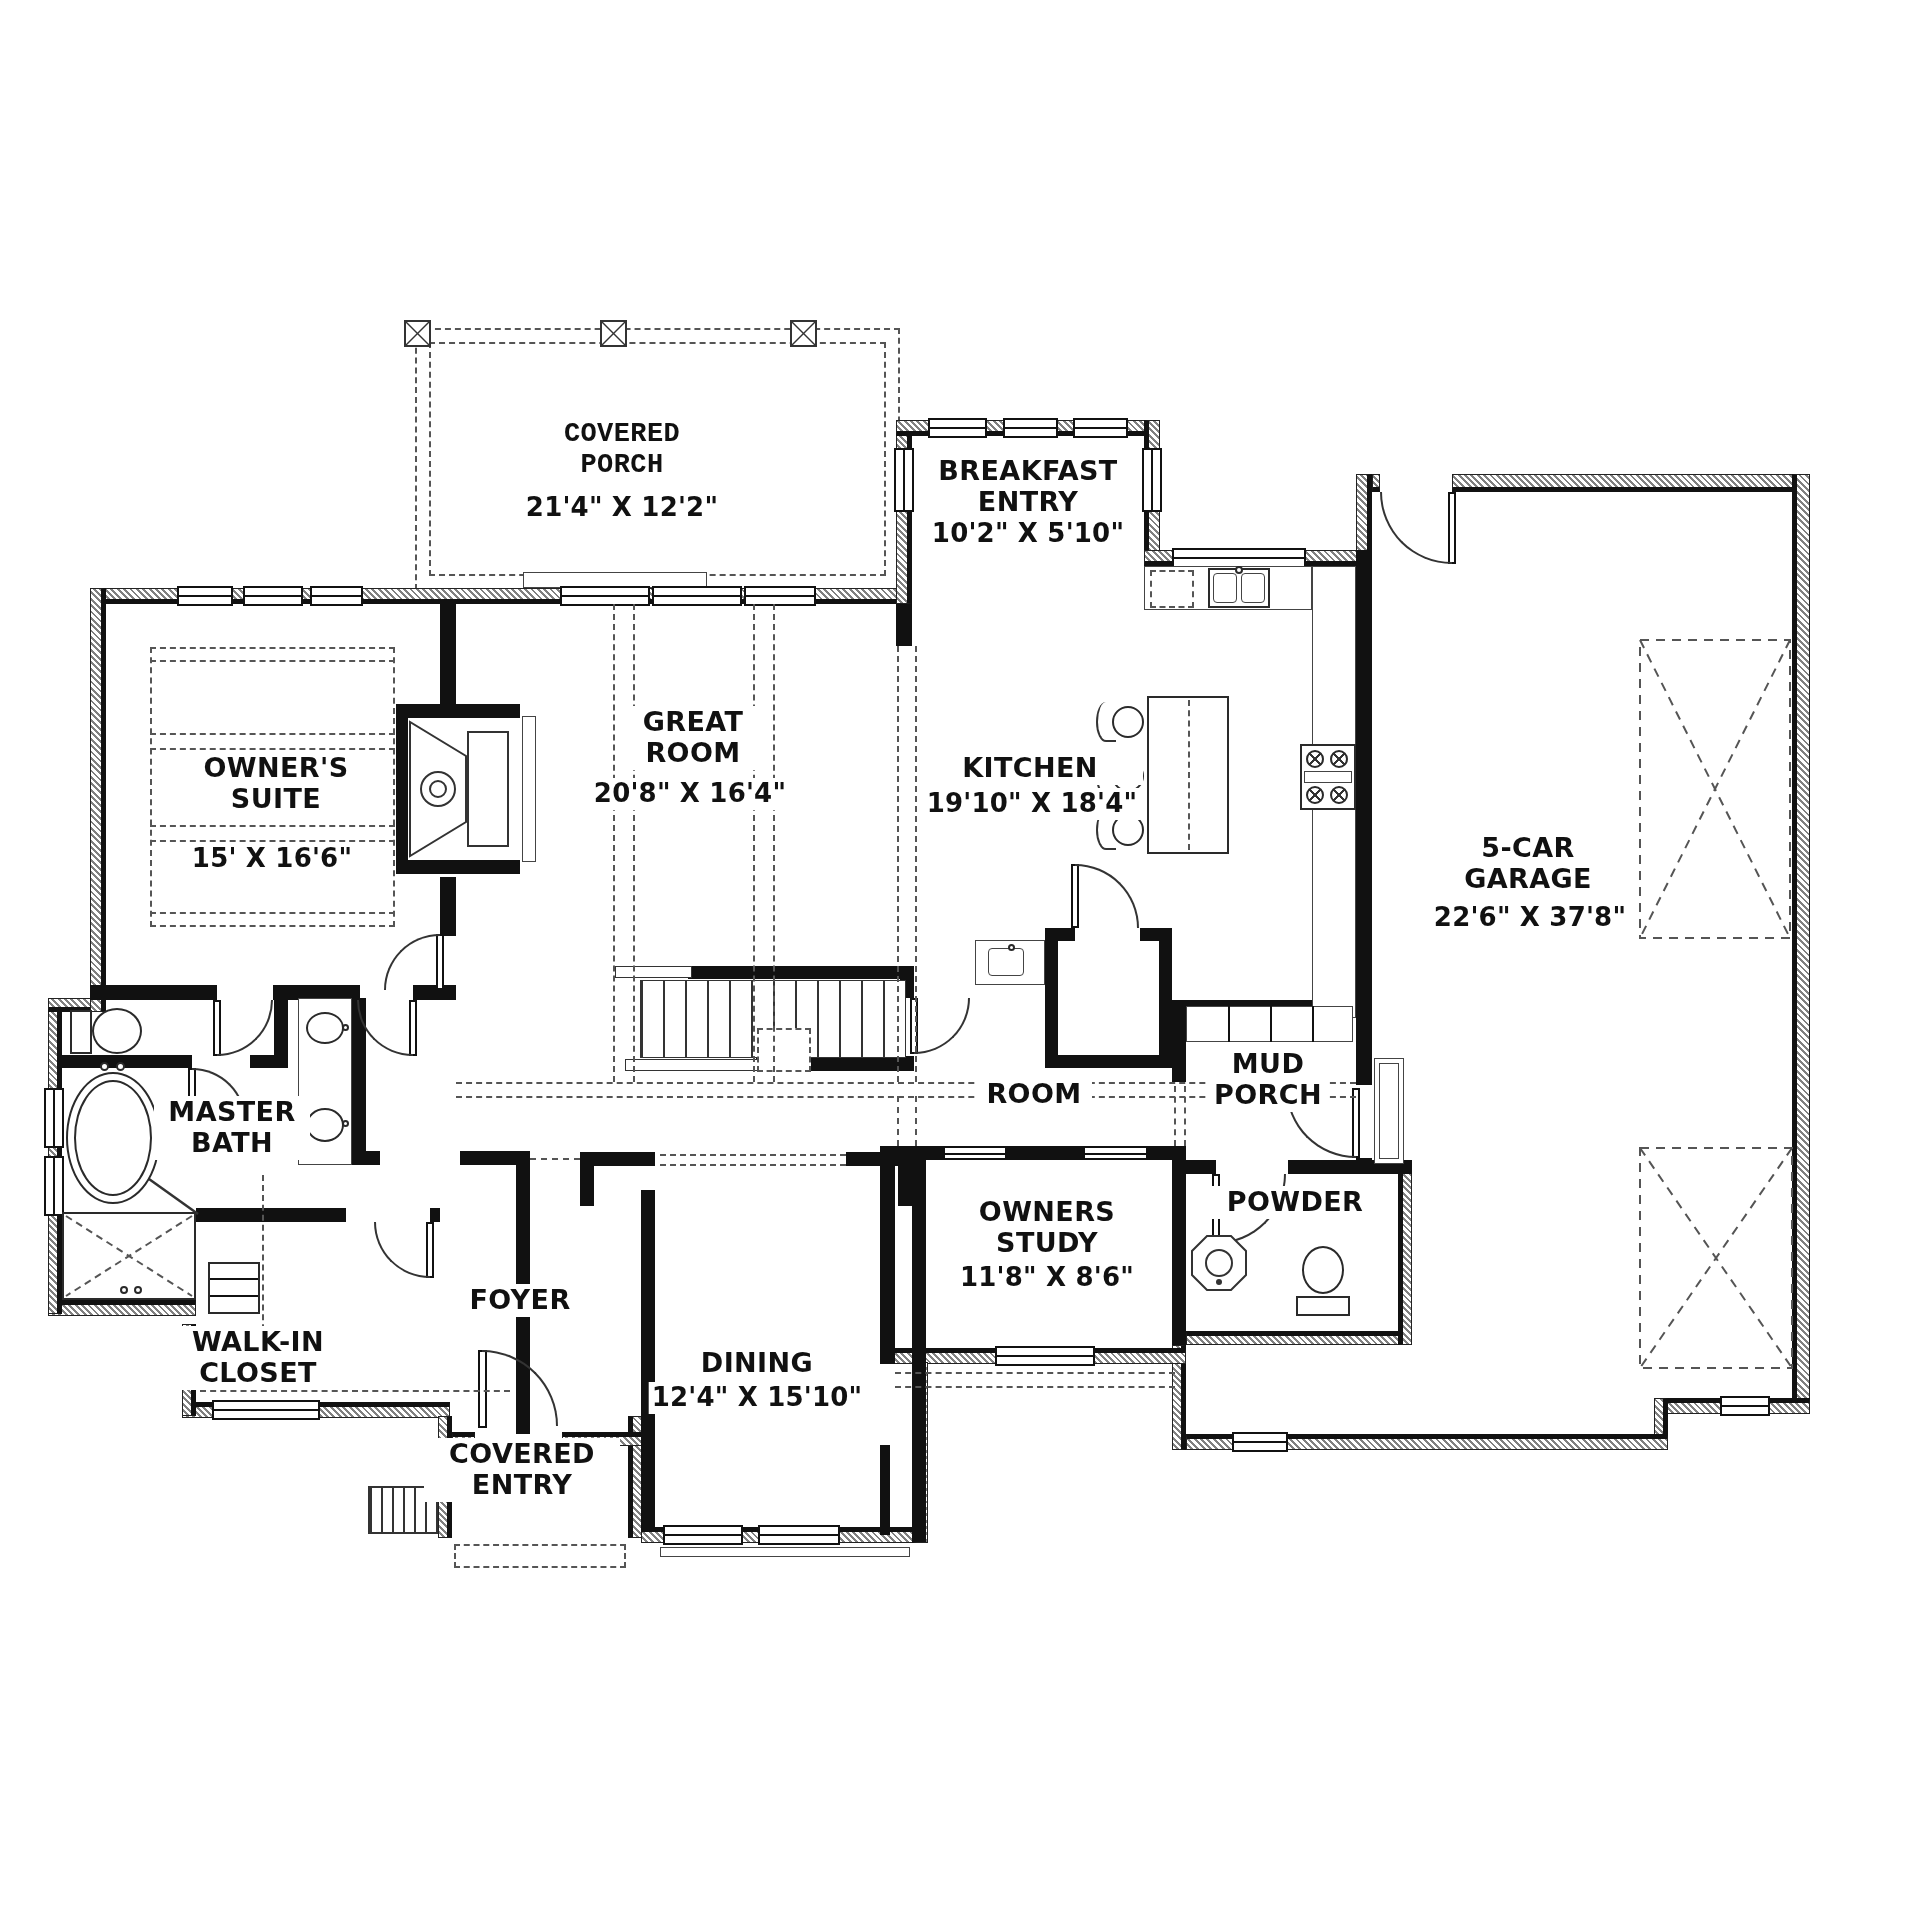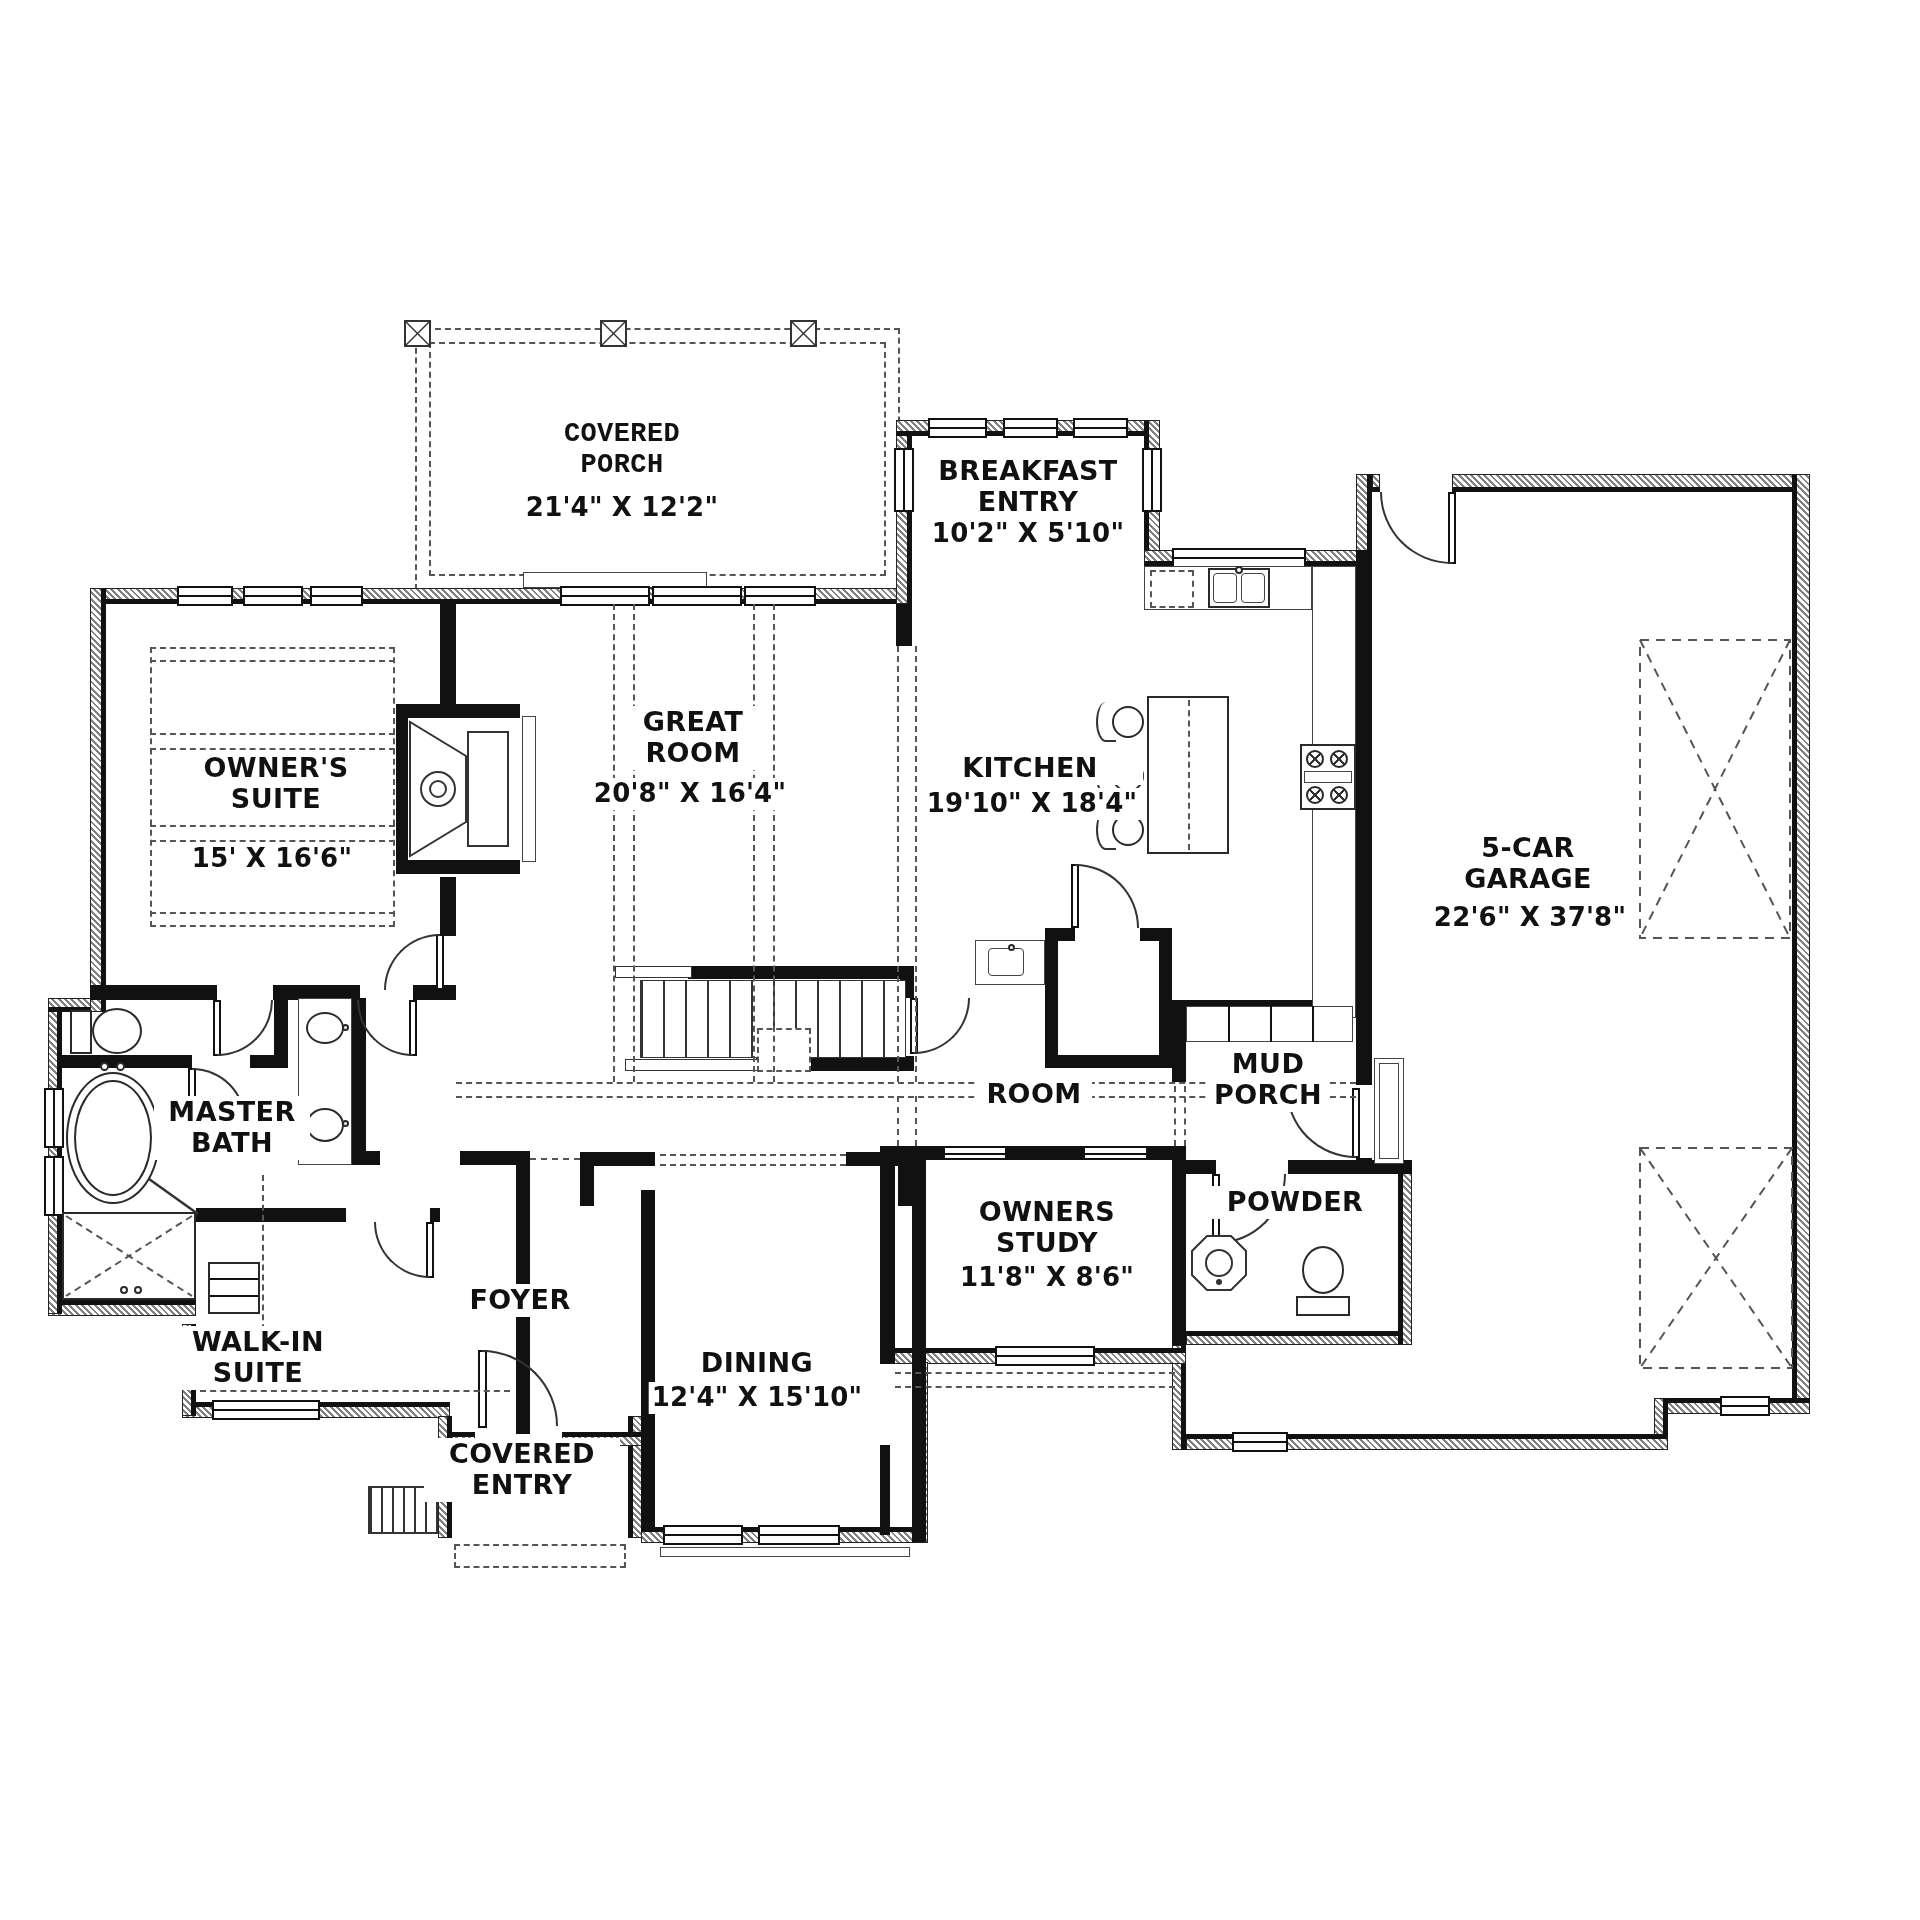--- a/index.html
+++ b/index.html
@@ -310,21 +310,21 @@
   <div class="lbl dims" style="left:1028px;top:518px;">10'2" X 5'10"</div>
   <div class="lbl" style="left:276px;top:752px;width:170px;">OWNER'S SUITE</div>
   <div class="lbl dims" style="left:272px;top:843px;">15' X 16'6"</div>
   <div class="lbl" style="left:693px;top:706px;width:140px;">GREAT ROOM</div>
   <div class="lbl dims" style="left:690px;top:778px;">20'8" X 16'4"</div>
   <div class="lbl" style="left:1030px;top:752px;width:220px;">KITCHEN</div>
   <div class="lbl dims" style="left:1032px;top:788px;">19'10" X 18'4"</div>
   <div class="lbl" style="left:1528px;top:832px;width:150px;">5-CAR GARAGE</div>
   <div class="lbl dims" style="left:1530px;top:902px;">22'6" X 37'8"</div>
   <div class="lbl" style="left:232px;top:1096px;width:150px;">MASTER BATH</div>
-  <div class="lbl" style="left:258px;top:1326px;width:170px;">WALK-IN SUITE</div>
+  <div class="lbl" style="left:258px;top:1326px;width:170px;">WALK-IN CLOSET</div>
   <div class="lbl" style="left:520px;top:1284px;width:130px;">FOYER</div>
   <div class="lbl" style="left:757px;top:1315px;width:135px;margin-top:32px;">DINING ROOM</div>
   <div class="lbl dims" style="left:757px;top:1382px;">12'4" X 15'10"</div>
   <div class="lbl" style="left:1034px;top:1078px;width:110px;">ROOM</div>
   <div class="lbl" style="left:1268px;top:1048px;width:115px;">MUD PORCH</div>
   <div class="lbl" style="left:1295px;top:1186px;width:160px;">POWDER</div>
   <div class="lbl" style="left:1047px;top:1196px;width:150px;">OWNERS STUDY</div>
   <div class="lbl dims" style="left:1047px;top:1262px;">11'8" X 8'6"</div>
   <div class="lbl" style="left:522px;top:1438px;width:190px;">COVERED ENTRY</div>
 </div>

